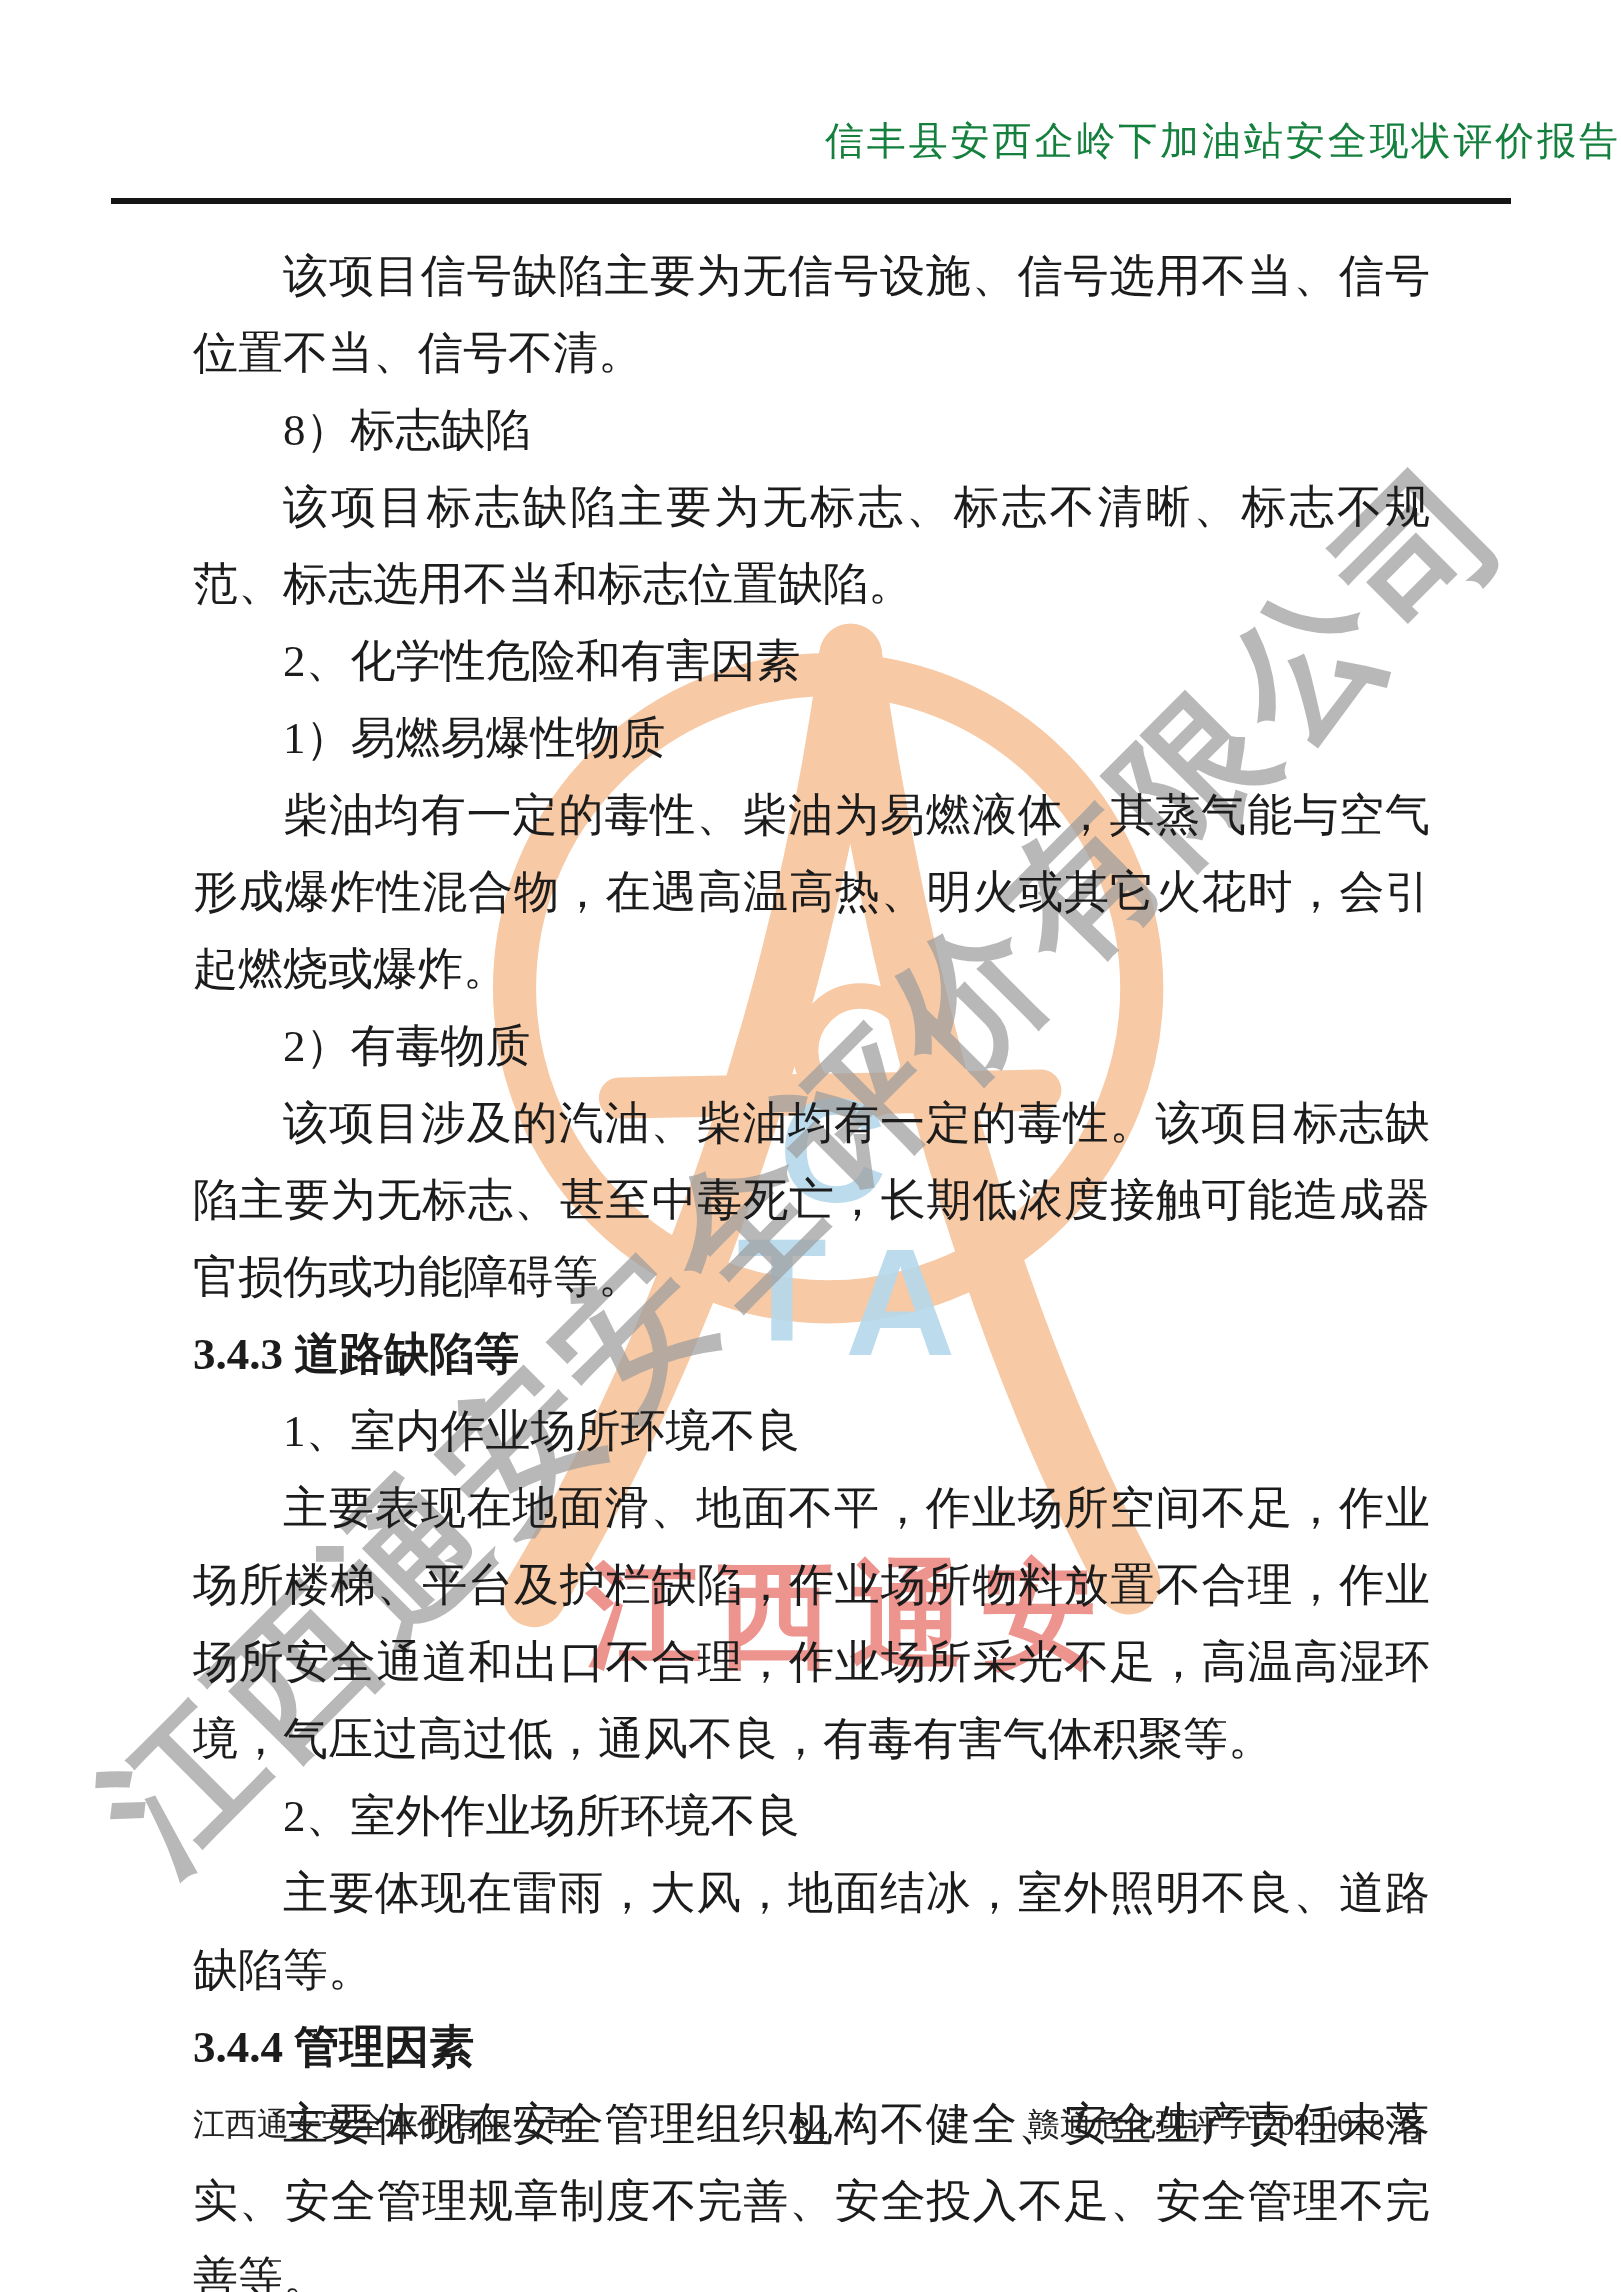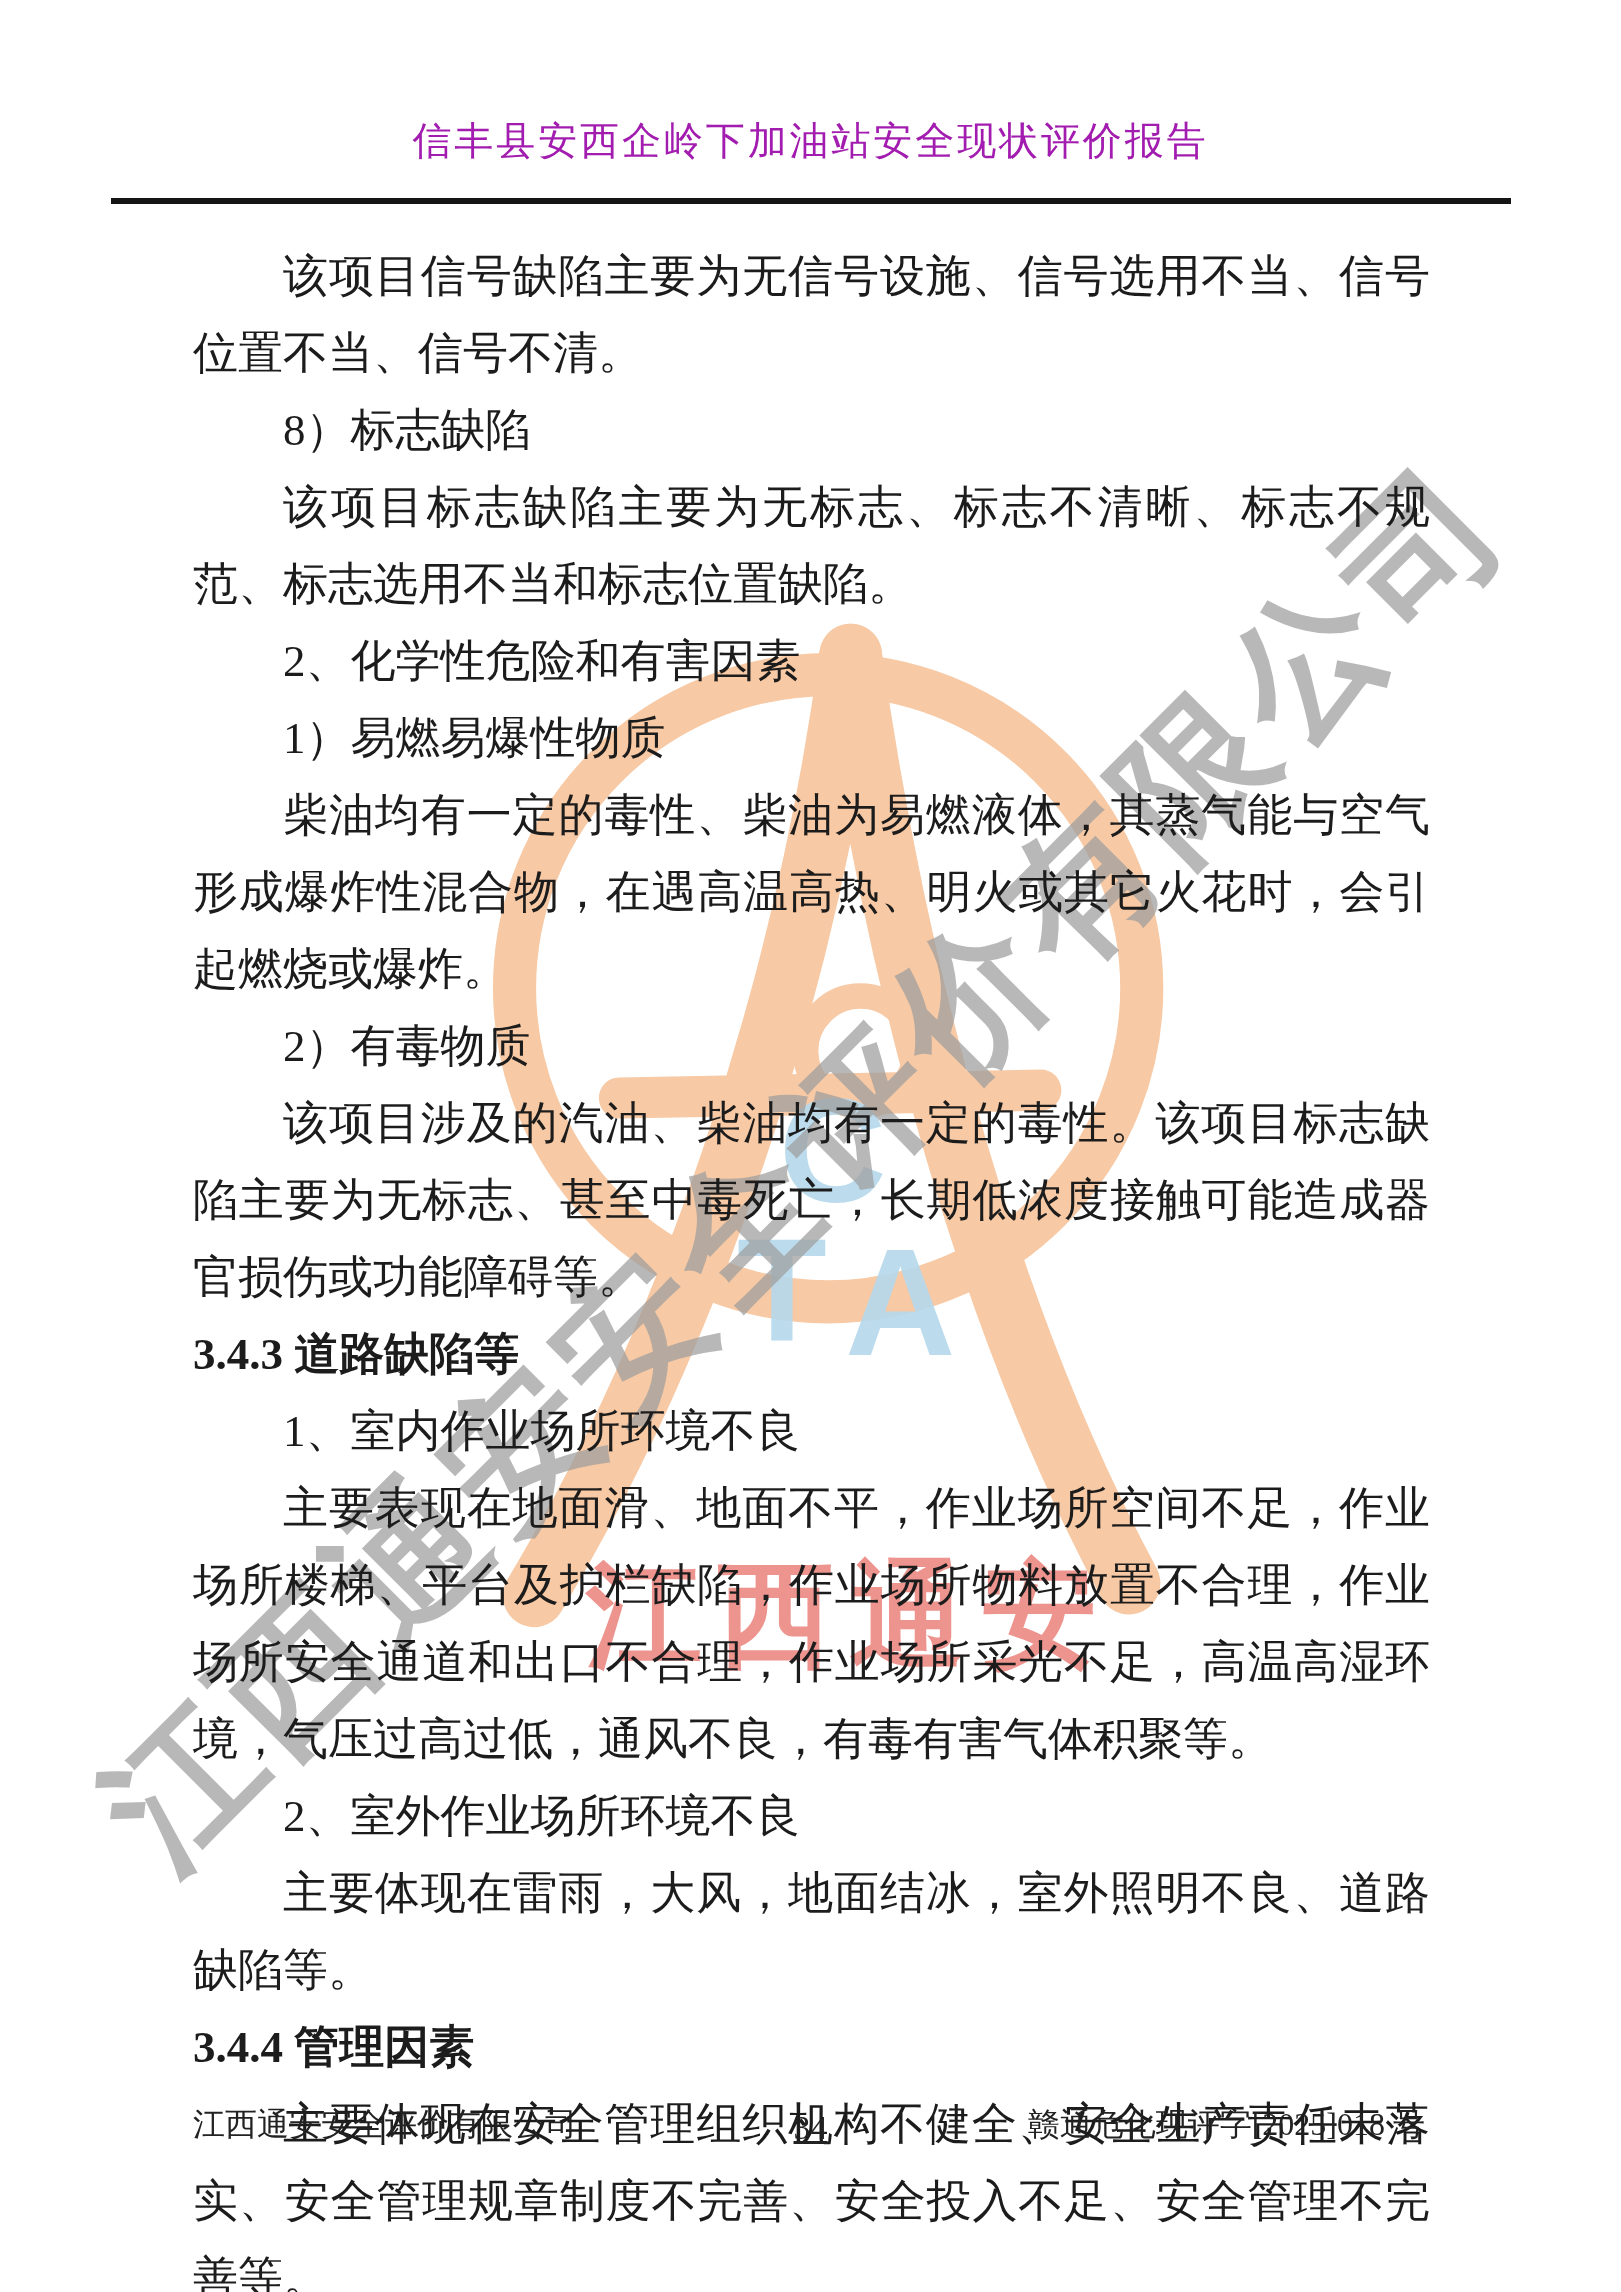--- a/index.html
+++ b/index.html
@@ -49,24 +49,24 @@
     opacity:.55;
     white-space:nowrap;
     font-family:"Liberation Sans","DejaVu Sans",sans-serif;
     line-height:1;
     margin-top:40px;
   }
   
   .content{position:absolute;inset:0;z-index:1;}
   .doc-title{
     position:absolute;top:114px;left:0;width:100%;
-    text-align:center;
+    text-align:right;
     font-size:39px;
     letter-spacing:2.9px;
-    color:#a21caf;
+    color:#15803d;
   }
   .header-rule{
     position:absolute;top:198px;left:111px;
     width:1400px;height:5.9px;
     background:#151515;
   }
   .body-text{
     position:absolute;left:193px;top:238px;width:1237px;
     font-size:45px;
     line-height:77px;

